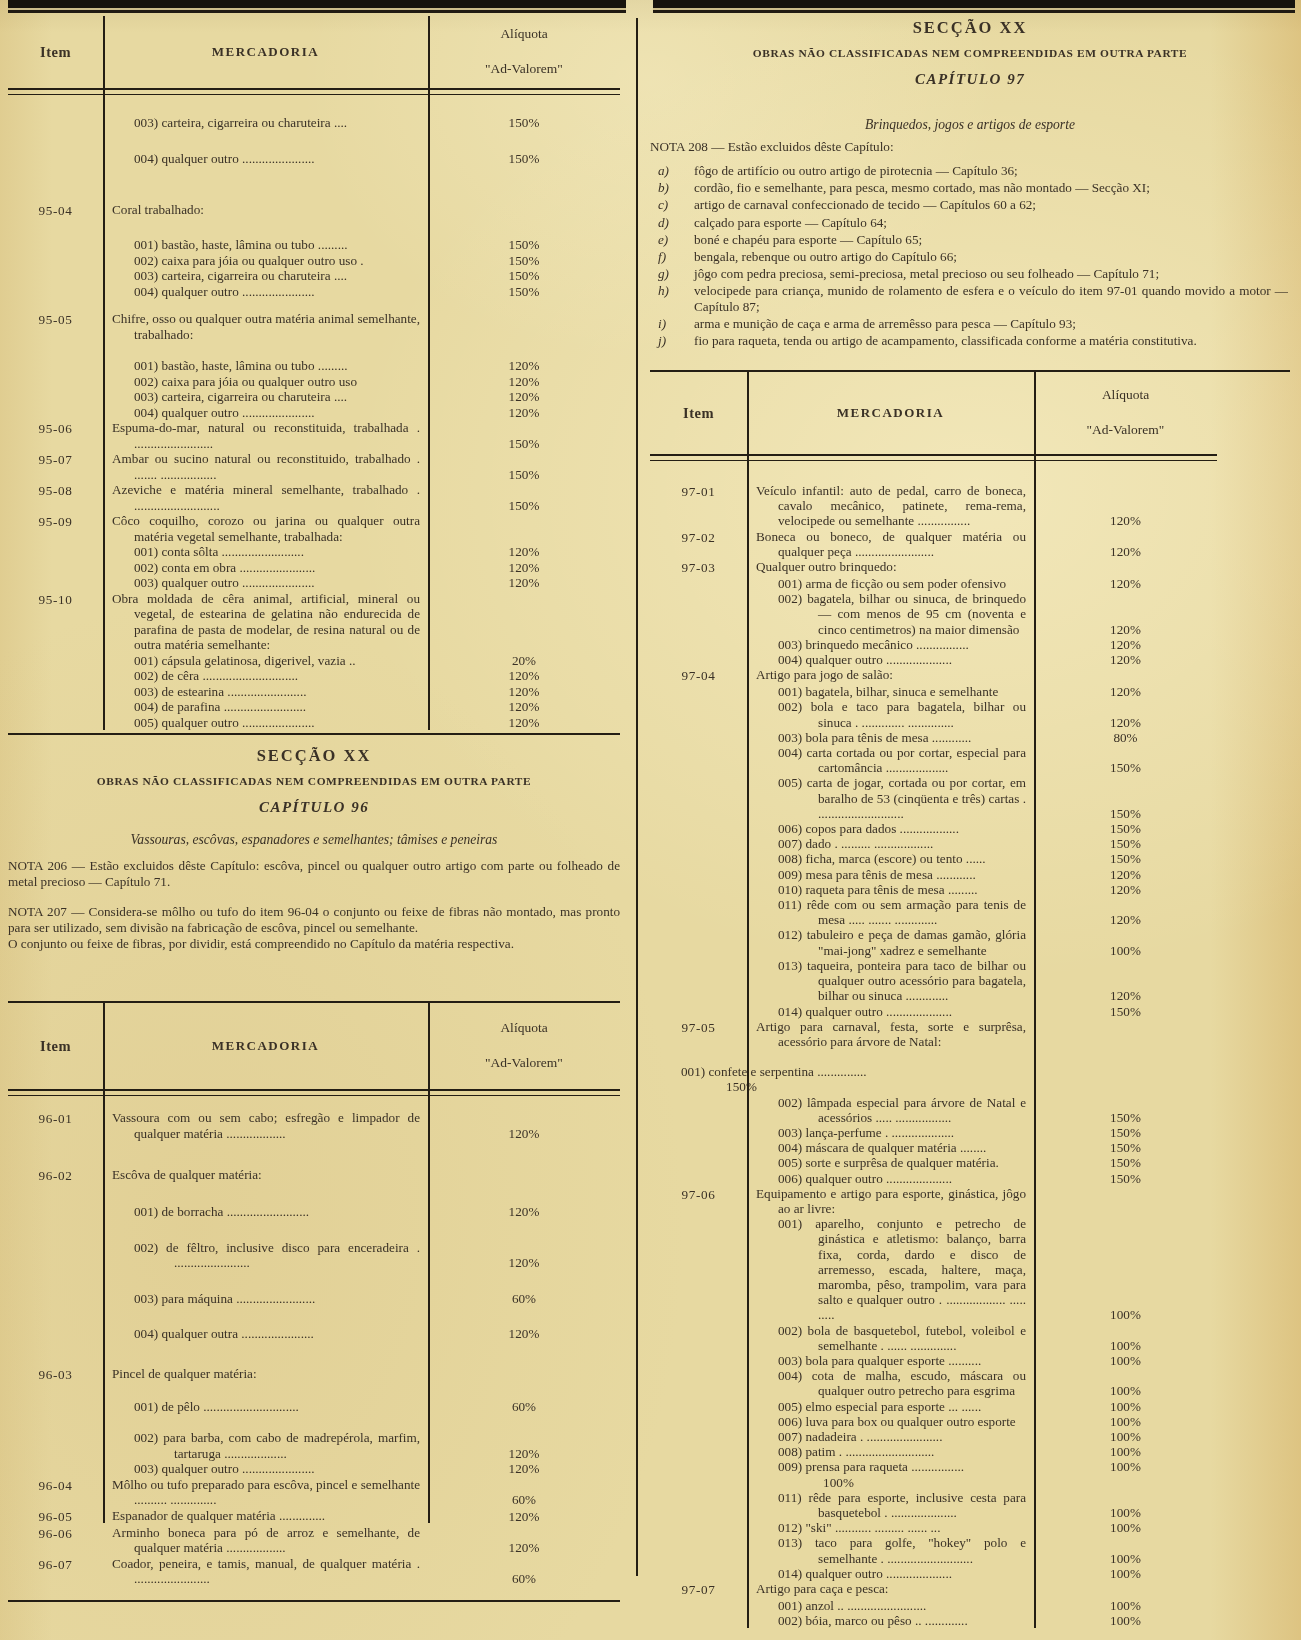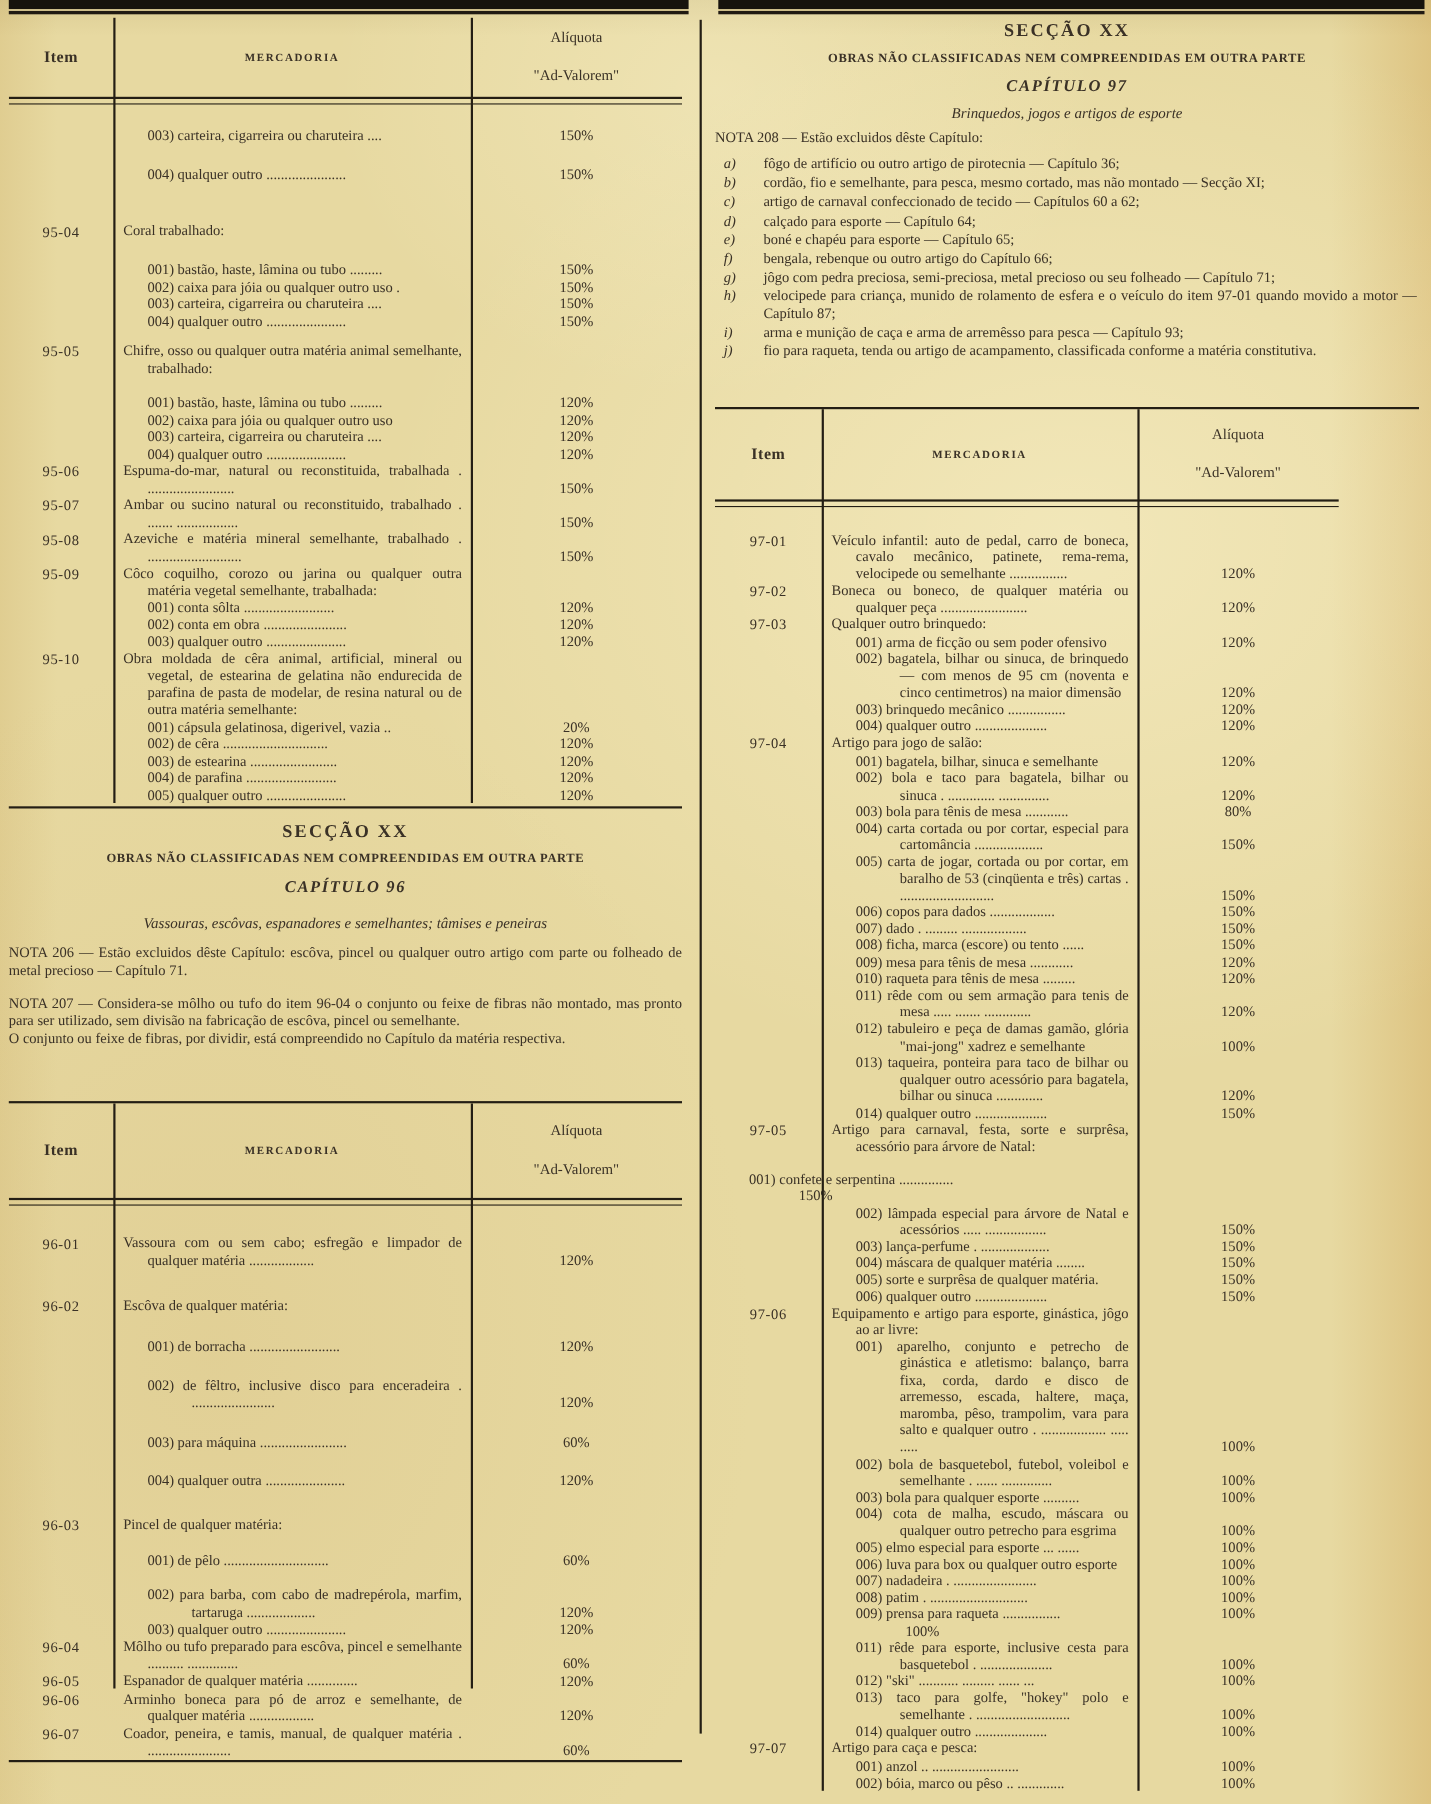--- a/index.html
+++ b/index.html
@@ -24,21 +24,21 @@
   #bar-left{left:8px;top:0;width:618px;}
   #bar-right{left:653px;top:0;width:642px;}
   #col-divider{position:absolute;left:636px;top:18px;width:2px;height:1558px;background:#241e14;}
 
   
   .tbl{position:absolute;border-top:2px solid #241e14;}
   .tbl .cols{position:relative;}
   .vline{position:absolute;top:0;width:1.6px;background:#241e14;z-index:2;}
   .tbl-head{display:flex;align-items:center;}
   .th-item{flex:none;text-align:center;font-weight:bold;font-size:14.5px;letter-spacing:.5px;}
-  .th-merch{flex:1;text-align:center;font-weight:bold;font-size:10px;letter-spacing:1.5px;}
+  .th-merch{flex:1;text-align:center;font-weight:bold;font-size:13px;letter-spacing:1.5px;}
   .th-rate{flex:none;text-align:center;font-size:13.5px;line-height:1.1;display:flex;flex-direction:column;gap:20px;}
   .hr2{height:4px;border-top:2.2px solid #241e14;border-bottom:1.4px solid #241e14;}
   .tbody{position:relative;padding-top:8px;}
   .trow{display:flex;align-items:stretch;}
   .c-item{flex:none;text-align:center;font-size:13.2px;letter-spacing:.6px;padding-top:1px;}
   .c-desc{flex:1;padding:0 8px 0 9px;font-size:13.2px;line-height:15.5px;text-align:justify;}
   .c-desc .main{padding-left:22px;text-indent:-22px;}
   .c-desc .sub{padding-left:62px;text-indent:-40px;}
   .c-rate{flex:none;display:flex;align-items:flex-end;justify-content:center;
           font-size:13.2px;line-height:15.5px;padding-bottom:0;}
@@ -64,21 +64,21 @@
   #rtable .v2{left:384px;bottom:0;}
   #rtable .c-desc,#rtable .c-rate{line-height:15.2px;}
 
   
   .section{position:absolute;}
   #lsection{left:8px;top:746px;width:612px;}
   #rsection{left:650px;top:18px;width:640px;}
   .sec-title{text-align:center;font-weight:bold;font-size:16.5px;letter-spacing:2px;}
   .sec-sub{text-align:center;font-weight:bold;font-size:11.4px;letter-spacing:.6px;margin-top:9px;}
   .sec-chap{text-align:center;font-weight:bold;font-style:italic;font-size:15px;letter-spacing:1.5px;margin-top:12px;}
-  .sec-subject{text-align:center;font-style:italic;font-size:13.6px;margin-top:7px;}
+  .sec-subject{text-align:center;font-style:italic;font-size:13.6px;margin-top:29px;}
   .nota{font-size:13.2px;line-height:16px;text-align:justify;margin-top:10px;}
   #lsection .sec-subject{margin-top:16px;}
   #lsection .nota + .nota{margin-top:14px;}
   .nota-follow{font-size:13.2px;line-height:16px;text-align:justify;margin-top:0;}
   .excl-list{margin-top:8px;}
   .excl{display:flex;margin-top:2px;font-size:13.2px;line-height:15.2px;}
   .excl-letter{flex:none;width:36px;padding-left:8px;font-style:italic;}
   .excl-text{flex:1;text-align:justify;padding-right:2px;}
 </style>
 </head>
@@ -299,21 +299,21 @@
     <div class="tbl-head">
       <div class="th-item">Item</div>
       <div class="th-merch">MERCADORIA</div>
       <div class="th-rate">
         <div>Alíquota</div>
         <div>"Ad-Valorem"</div>
       </div>
     </div>
     <div class="hr2"></div>
     <div class="tbody">
-        <div class="trow" style="margin-top: 18px;">
+        <div class="trow" style="margin-top: 6px;">
           <div class="c-item">96-01</div>
           <div class="c-desc">
             <div class="d main">Vassoura com ou sem cabo; esfregão e limpador de qualquer matéria ..................</div>
           </div>
           <div class="c-rate">120%</div>
         </div>
         <div class="trow" style="margin-top: 26px;">
           <div class="c-item">96-02</div>
           <div class="c-desc">
             <div class="d main">Escôva de qualquer matéria:</div>

